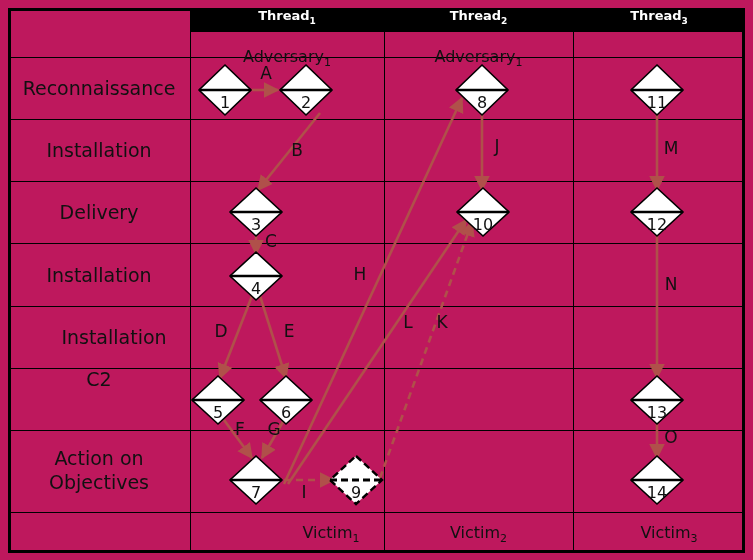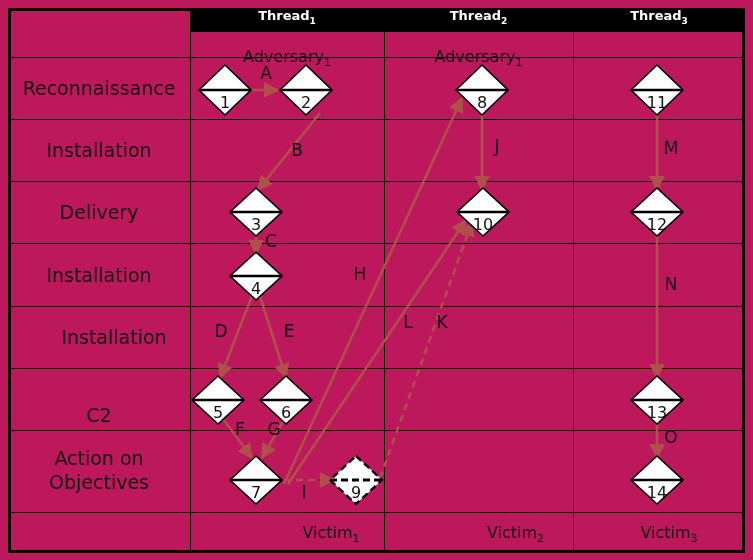--- a/index.html
+++ b/index.html
@@ -65,33 +65,33 @@
   <div class="adversary" style="left:190px;top:34px;width:194px;">
     <span>Adversary</span><sub>1</sub>
   </div>
   <div class="adversary" style="left:384px;top:34px;width:189px;">
     <span>Adversary</span><sub>1</sub>
   </div>
 
   <div class="victim" style="left:190px;top:512px;width:194px;height:41px;line-height:41px;margin-left:44px;">
     <span>Victim</span><sub>1</sub>
   </div>
-  <div class="victim" style="left:384px;top:512px;width:189px;height:41px;line-height:41px;padding-left:37px;">
+  <div class="victim" style="left:384px;top:512px;width:189px;height:41px;line-height:41px;">
     <span>Victim</span><sub>2</sub>
   </div>
   <div class="victim" style="left:573px;top:512px;width:192px;height:41px;line-height:41px;">
     <span>Victim</span><sub>3</sub>
   </div>
 
   <div class="phase" style="left:8px;top:57px;width:182px;height:62px;">Reconnaissance</div>
   <div class="phase" style="left:8px;top:119px;width:182px;height:62px;">Installation</div>
   <div class="phase" style="left:8px;top:181px;width:182px;height:62px;">Delivery</div>
   <div class="phase" style="left:8px;top:243px;width:182px;height:63px;">Installation</div>
   <div class="phase" style="left:8px;top:306px;width:182px;height:62px;padding-left:15px;">Installation</div>
-  <div class="phase" style="left:8px;top:384px;width:182px;height:62px;">C2</div>
+  <div class="phase" style="left:8px;top:348px;width:182px;height:62px;">C2</div>
   <div class="phase" style="left:8px;top:430px;width:182px;height:82px;text-align:center;">
     <span style="display:block;line-height:1.25;">Action on<br>Objectives</span>
   </div>
 
   <svg id="overlay" viewBox="0 0 753 560">
     <defs>
       <marker id="ah" markerWidth="7" markerHeight="7" refX="5.4" refY="3" orient="auto">
         <path d="M0,0 L6,3 L0,6 z" fill="#B0504A"></path>
       </marker>
     </defs>

